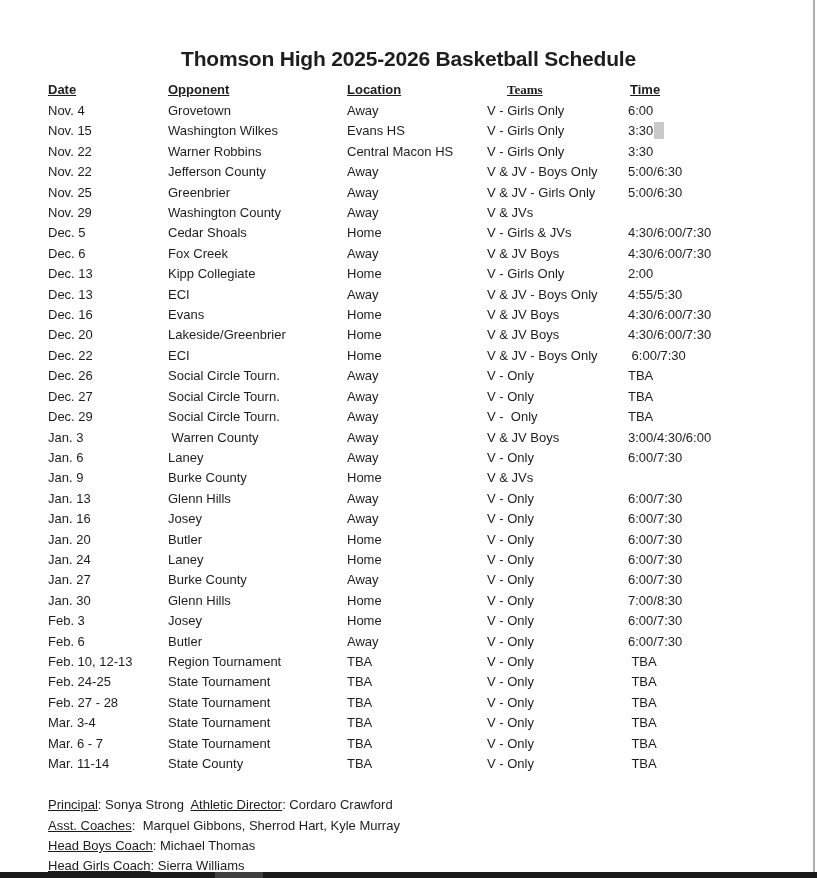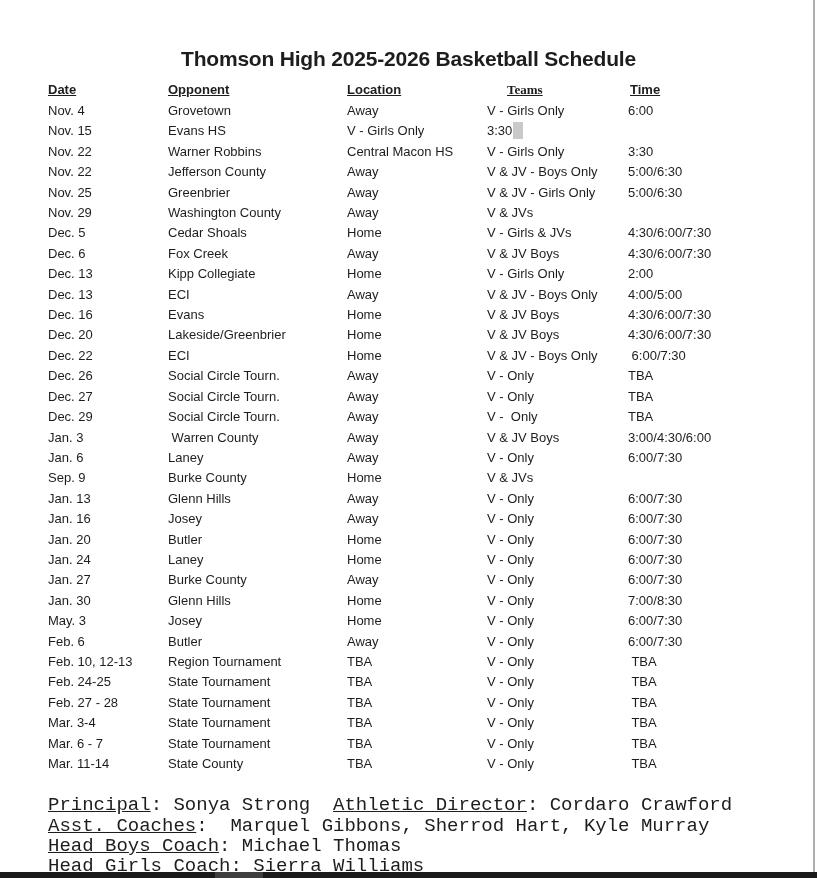--- a/index.html
+++ b/index.html
@@ -33,21 +33,21 @@
   .thead .c-teams{padding-left:20px;font-family:Liberation Serif, serif;}
   .thead .c-time{padding-left:2px;}
   .cell{white-space:pre;overflow:visible;}
   .sel{
     display:inline-block;
     width:10px;height:17px;
     background:var(--selection_highlight,#c9c9c9);
     vertical-align:-4px;
     margin-left:1px;
   }
-  .staff{margin:21px 8px 0 48px;font-size:19px;line-height:20.3px;font-family:Liberation Mono, monospace;}
+  .staff{margin:21px 8px 0 48px;font-size:13px;line-height:20.3px;}
   .staff .seg{white-space:pre;}
   .staff .u{text-decoration:underline;}
   .page-edge{
     position:absolute;top:0;left:813px;width:2px;height:878px;
     background:var(--page_edge_line,#aeaeae);
   }
   .hscrollbar{
     position:absolute;left:0;bottom:0;width:817px;height:6px;
     background:var(--scrollbar_track,#1a1a1a);
   }
@@ -74,20 +74,21 @@
     <div id="rows">
         <div class="trow">
           <span class="cell c-date">Nov. 4</span>
           <span class="cell c-opponent">Grovetown</span>
           <span class="cell c-location">Away</span>
           <span class="cell c-teams">V - Girls Only</span>
           <span class="cell c-time">6:00</span>
         </div>
         <div class="trow">
           <span class="cell c-date">Nov. 15</span>
+          <span class="cell c-opponent">Washington Wilkes</span>
           <span class="cell c-location">Evans HS</span>
           <span class="cell c-teams">V - Girls Only</span>
           <span class="cell c-time">3:30<span class="sel"></span></span>
         </div>
         <div class="trow">
           <span class="cell c-date">Nov. 22</span>
           <span class="cell c-opponent">Warner Robbins</span>
           <span class="cell c-location">Central Macon HS</span>
           <span class="cell c-teams">V - Girls Only</span>
           <span class="cell c-time">3:30</span>
@@ -131,21 +132,21 @@
           <span class="cell c-opponent">Kipp Collegiate</span>
           <span class="cell c-location">Home</span>
           <span class="cell c-teams">V - Girls Only</span>
           <span class="cell c-time">2:00</span>
         </div>
         <div class="trow">
           <span class="cell c-date">Dec. 13</span>
           <span class="cell c-opponent">ECI</span>
           <span class="cell c-location">Away</span>
           <span class="cell c-teams">V &amp; JV - Boys Only</span>
-          <span class="cell c-time">4:00/5:00</span>
+          <span class="cell c-time">4:55/5:30</span>
         </div>
         <div class="trow">
           <span class="cell c-date">Dec. 16</span>
           <span class="cell c-opponent">Evans</span>
           <span class="cell c-location">Home</span>
           <span class="cell c-teams">V &amp; JV Boys</span>
           <span class="cell c-time">4:30/6:00/7:30</span>
         </div>
         <div class="trow">
           <span class="cell c-date">Dec. 20</span>
@@ -190,21 +191,21 @@
           <span class="cell c-time">3:00/4:30/6:00</span>
         </div>
         <div class="trow">
           <span class="cell c-date">Jan. 6</span>
           <span class="cell c-opponent">Laney</span>
           <span class="cell c-location">Away</span>
           <span class="cell c-teams">V - Only</span>
           <span class="cell c-time">6:00/7:30</span>
         </div>
         <div class="trow">
-          <span class="cell c-date">Sep. 9</span>
+          <span class="cell c-date">Jan. 9</span>
           <span class="cell c-opponent">Burke County</span>
           <span class="cell c-location">Home</span>
           <span class="cell c-teams">V &amp; JVs</span>
         </div>
         <div class="trow">
           <span class="cell c-date">Jan. 13</span>
           <span class="cell c-opponent">Glenn Hills</span>
           <span class="cell c-location">Away</span>
           <span class="cell c-teams">V - Only</span>
           <span class="cell c-time">6:00/7:30</span>
@@ -238,21 +239,21 @@
           <span class="cell c-time">6:00/7:30</span>
         </div>
         <div class="trow">
           <span class="cell c-date">Jan. 30</span>
           <span class="cell c-opponent">Glenn Hills</span>
           <span class="cell c-location">Home</span>
           <span class="cell c-teams">V - Only</span>
           <span class="cell c-time">7:00/8:30</span>
         </div>
         <div class="trow">
-          <span class="cell c-date">May. 3</span>
+          <span class="cell c-date">Feb. 3</span>
           <span class="cell c-opponent">Josey</span>
           <span class="cell c-location">Home</span>
           <span class="cell c-teams">V - Only</span>
           <span class="cell c-time">6:00/7:30</span>
         </div>
         <div class="trow">
           <span class="cell c-date">Feb. 6</span>
           <span class="cell c-opponent">Butler</span>
           <span class="cell c-location">Away</span>
           <span class="cell c-teams">V - Only</span>

